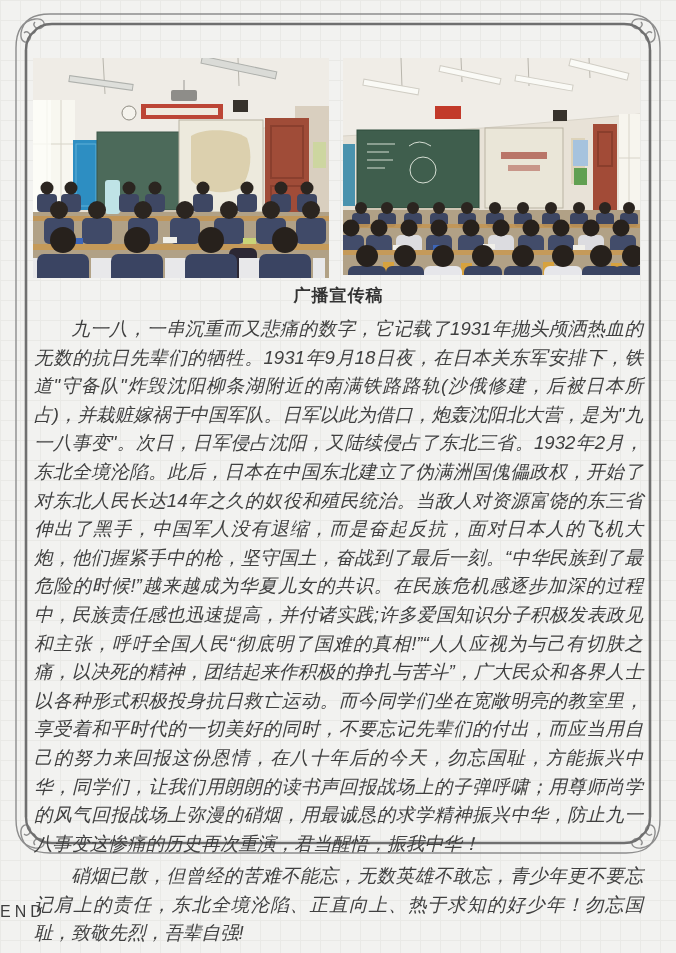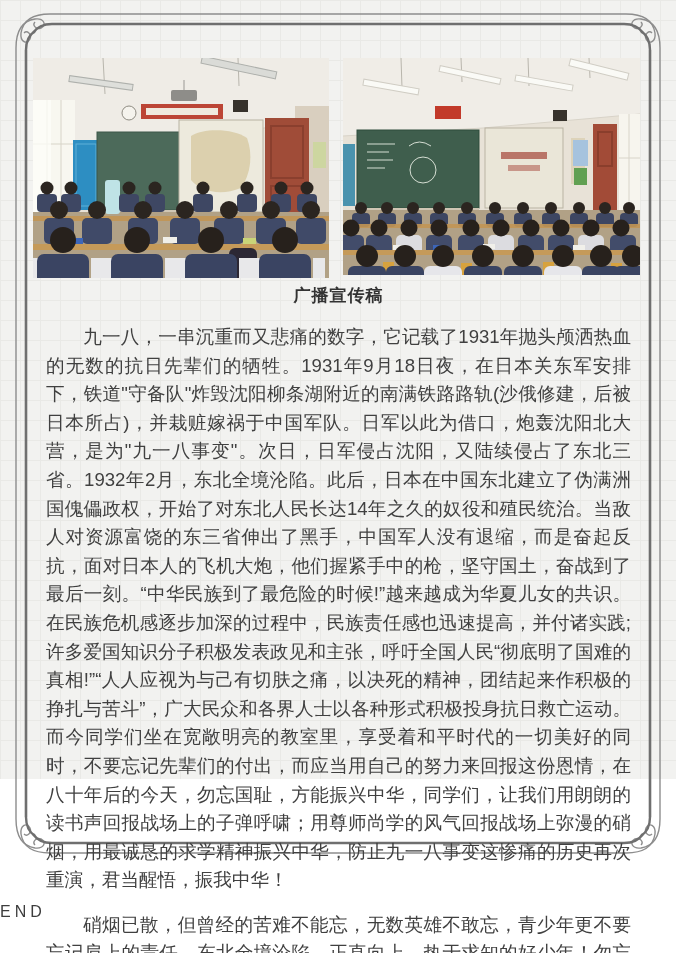--- a/index.html
+++ b/index.html
@@ -1,40 +1,40 @@
 <!DOCTYPE html>
 <html><head>
 <meta charset="utf-8">
 <style>
   html,body{margin:0;padding:0;}
   body{
     width:676px;height:953px;overflow:hidden;
     font-family:"Liberation Sans","DejaVu Sans",sans-serif;
   }
   .page{
-    position:relative;width:676px;height:779px;
+    position:relative;width:676px;height:953px;
     background-color:#f2f2f0;
     background-image:
       linear-gradient(#e9e9e6 1px, transparent 1px),
       linear-gradient(90deg, #e9e9e6 1px, transparent 1px),
       linear-gradient(#e0e0dc 1px, transparent 1px),
       linear-gradient(90deg, #e0e0dc 1px, transparent 1px);
     background-size:20px 20px,20px 20px,100px 100px,100px 100px;
   }
   .frame-svg{position:absolute;left:0;top:0;pointer-events:none;}
   .photo-row{position:absolute;left:33px;top:58px;display:flex;gap:14px;align-items:flex-start;}
   .photo{display:block;}
   .article{position:absolute;left:30px;top:284px;width:617px;}
   .article-title{
     text-align:center;font-size:17px;font-weight:700;color:#333333;
     margin:0 0 8px 0;letter-spacing:1px;
   }
   .article-body p{
-    margin:16px;font-size:18.6px;line-height:28.6px;color:#404040;
-    text-align:justify;text-indent:2em;word-break:break-all;
+    margin:4px;font-size:18.6px;line-height:28.6px;color:#404040;
+    text-align:justify;text-indent:2em;word-break:break-all;font-style:italic;
   }
   .end-label{
     position:absolute;left:0;top:903px;width:676px;text-align:left;
     font-size:16px;letter-spacing:4px;color:#3d3d3d;
   }
 </style>
 </head>
 <body>
 
 <div class="page">

